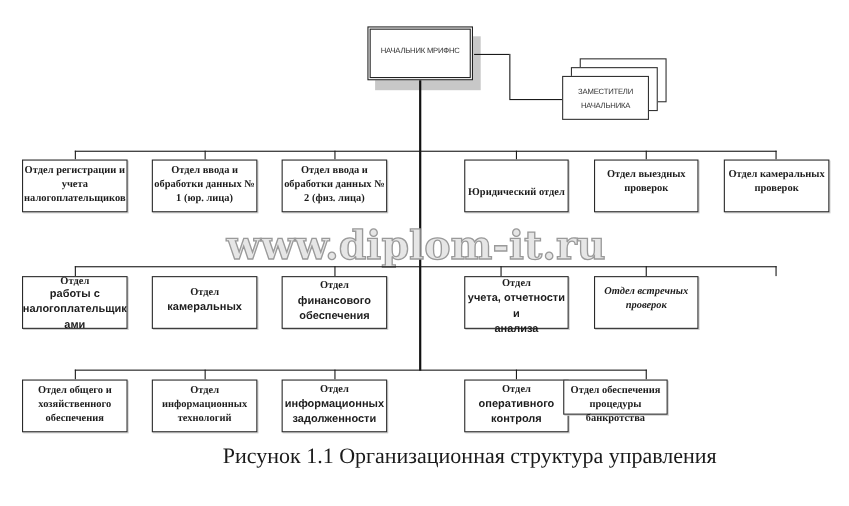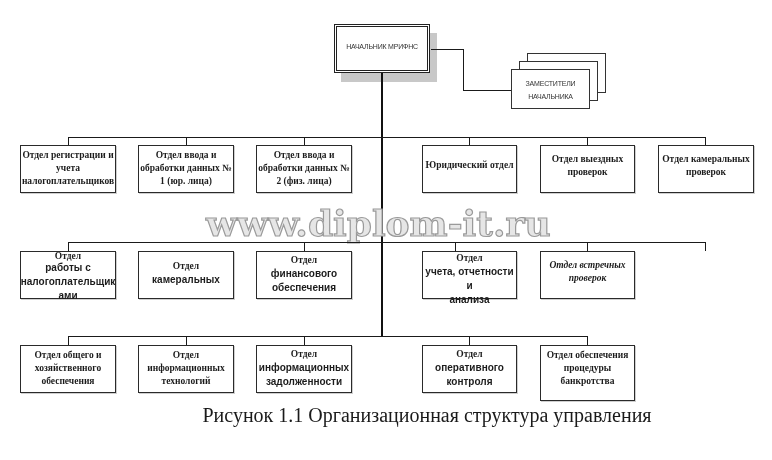--- a/index.html
+++ b/index.html
@@ -139,21 +139,21 @@
   <div class="box" style="left:138px; top:145px; width:96px; height:48px;">
     <span class="txt">Отдел ввода и
 обработки данных №
 1 (юр. лица)</span>
   </div>
   <div class="box" style="left:256px; top:145px; width:96px; height:48px;">
     <span class="txt">Отдел ввода и
 обработки данных №
 2 (физ. лица)</span>
   </div>
-  <div class="box" style="left:422px; top:145px; width:95px; height:48px; padding-top:13px;">
+  <div class="box" style="left:422px; top:145px; width:95px; height:48px; padding-top:13px;align-items:center;">
     <span class="txt">Юридический отдел</span>
   </div>
   <div class="box" style="left:540px; top:145px; width:95px; height:48px; padding-top:7px;">
     <span class="txt">Отдел выездных
 проверок</span>
   </div>
   <div class="box" style="left:658px; top:145px; width:96px; height:48px; padding-top:7px;">
     <span class="txt">Отдел камеральных
 проверок</span>
   </div>
@@ -206,20 +206,20 @@
 технологий</span>
   </div>
   <div class="box" style="left:256px; top:345px; width:96px; height:48px; padding-top:2px;">
     <span class="txt"><span style="display:block;">Отдел</span><span class="sans">информационных
 задолженности</span></span>
   </div>
   <div class="box" style="left:422px; top:345px; width:95px; height:48px; padding-top:2px;">
     <span class="txt"><span style="display:block;">Отдел</span><span class="sans">оперативного
 контроля</span></span>
   </div>
-  <div class="box" style="left:540px; top:345px; width:95px; height:56px;">
+  <div class="box" style="left:512px; top:345px; width:95px; height:32px;">
     <span class="txt">Отдел обеспечения
 процедуры
 банкротства</span>
   </div>
 
   <div class="caption">Рисунок 1.1 Организационная структура управления</div>
 </div>
 
 </body></html>

